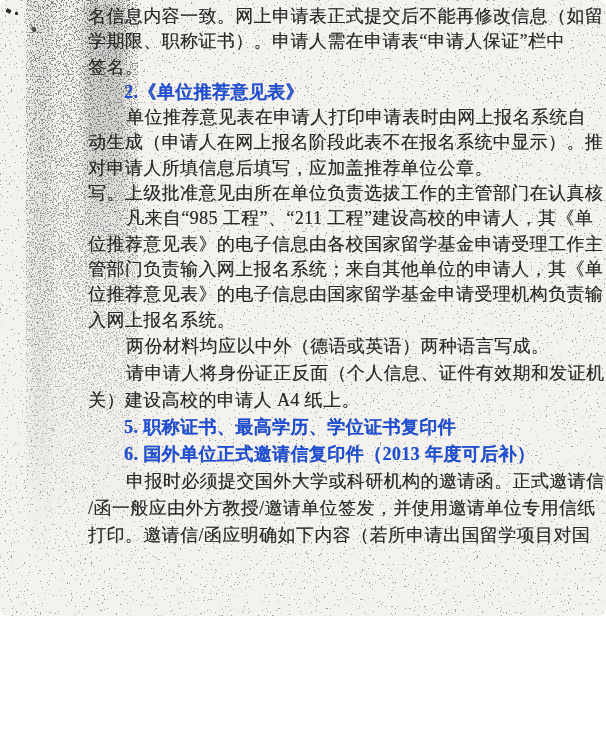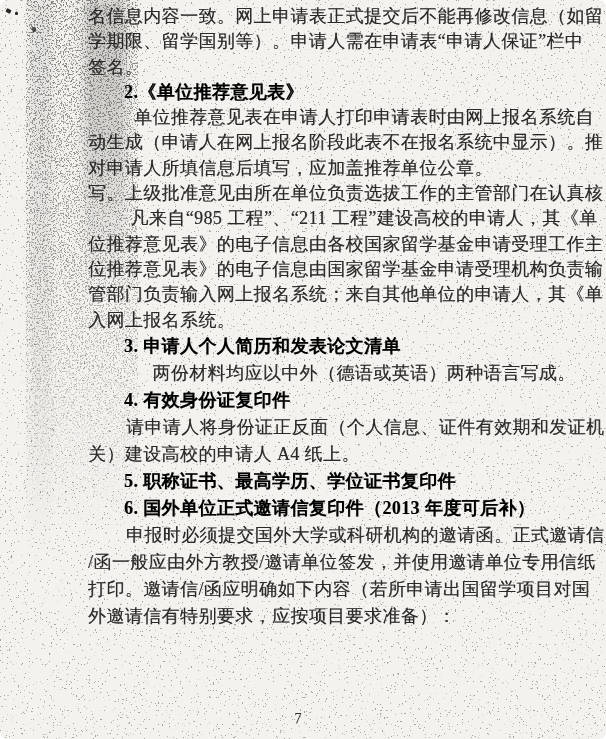--- a/index.html
+++ b/index.html
@@ -3,21 +3,21 @@
 <meta charset="utf-8">
 <style>
   html, body {
     margin: 0;
     padding: 0;
     background: #ffffff;
   }
   .page {
     position: relative;
     width: 606px;
-    height: 739px;
+    height: 616px;
     overflow: hidden;
     background: #f3f2ef;
     font-family: "Liberation Serif", "DejaVu Serif", serif;
     border-radius: 7px;
   }
   
   .noise-svg {
     position: absolute;
     left: 0;
     top: 0;
@@ -69,22 +69,22 @@
     color: #2a2927;
     font-size: 18px;
     letter-spacing: 0.4px;
   }
   .line {
     white-space: nowrap;
     text-shadow: 0.4px 0.4px 0.3px rgba(35,34,30,0.45);
   }
   .line.tight { line-height: 25.3px; height: 25.3px; }
   .line.loose { line-height: 27px;   height: 27px; }
-  .line.heading { font-weight: bold; padding-left: 36px; color: #000000; }
-  .line.indent  { padding-left: 38px; text-align: center; }
+  .line.heading { font-weight: bold; padding-left: 36px; color: #1d4ed8; }
+  .line.indent  { padding-left: 38px; }
   .line.cont    { padding-left: 0; }
   .pagenum {
     position: absolute;
     left: 0;
     top: 709px;
     width: 596px;
     text-align: center;
     font-size: 14px;
     line-height: 20px;
     color: #343330;
@@ -122,40 +122,37 @@
   </svg>
 
   <div class="streak-dark"></div>
   <div class="streak-faint"></div>
   <div class="mark mark1"></div>
   <div class="mark mark2"></div>
   <div class="mark mark3"></div>
 
   <div class="textblock" id="textblock" style="color: rgb(42, 41, 39);">
       <div class="line cont tight">名信息内容一致。网上申请表正式提交后不能再修改信息（如留</div>
-      <div class="line cont tight">学期限、留学国别等）。申请人需在申请表“申请人保证”栏中</div>
+      <div class="line cont tight">学期限、职称证书）。申请人需在申请表“申请人保证”栏中</div>
       <div class="line cont tight">签名。</div>
       <div class="line heading tight">2.《单位推荐意见表》</div>
       <div class="line indent tight">单位推荐意见表在申请人打印申请表时由网上报名系统自</div>
       <div class="line cont tight">动生成（申请人在网上报名阶段此表不在报名系统中显示）。推</div>
       <div class="line cont tight">对申请人所填信息后填写，应加盖推荐单位公章。</div>
       <div class="line cont tight">写。上级批准意见由所在单位负责选拔工作的主管部门在认真核</div>
       <div class="line indent tight">凡来自“985 工程”、“211 工程”建设高校的申请人，其《单</div>
       <div class="line cont tight">位推荐意见表》的电子信息由各校国家留学基金申请受理工作主</div>
+      <div class="line cont tight">管部门负责输入网上报名系统；来自其他单位的申请人，其《单</div>
       <div class="line cont tight">位推荐意见表》的电子信息由国家留学基金申请受理机构负责输</div>
-      <div class="line cont tight">管部门负责输入网上报名系统；来自其他单位的申请人，其《单</div>
       <div class="line cont tight">入网上报名系统。</div>
-      <div class="line heading loose">3. 申请人个人简历和发表论文清单</div>
       <div class="line indent loose">两份材料均应以中外（德语或英语）两种语言写成。</div>
-      <div class="line heading loose">4. 有效身份证复印件</div>
       <div class="line indent loose">请申请人将身份证正反面（个人信息、证件有效期和发证机</div>
       <div class="line cont loose">关）建设高校的申请人 A4 纸上。</div>
       <div class="line heading loose">5. 职称证书、最高学历、学位证书复印件</div>
       <div class="line heading loose">6. 国外单位正式邀请信复印件（2013 年度可后补）</div>
       <div class="line indent loose">申报时必须提交国外大学或科研机构的邀请函。正式邀请信</div>
       <div class="line cont loose">/函一般应由外方教授/邀请单位签发，并使用邀请单位专用信纸</div>
       <div class="line cont loose">打印。邀请信/函应明确如下内容（若所申请出国留学项目对国</div>
-      <div class="line cont loose">外邀请信有特别要求，应按项目要求准备）：</div>
     </div>
 
   <div class="pagenum">7</div>
 
 </div>
 
 </body></html>

